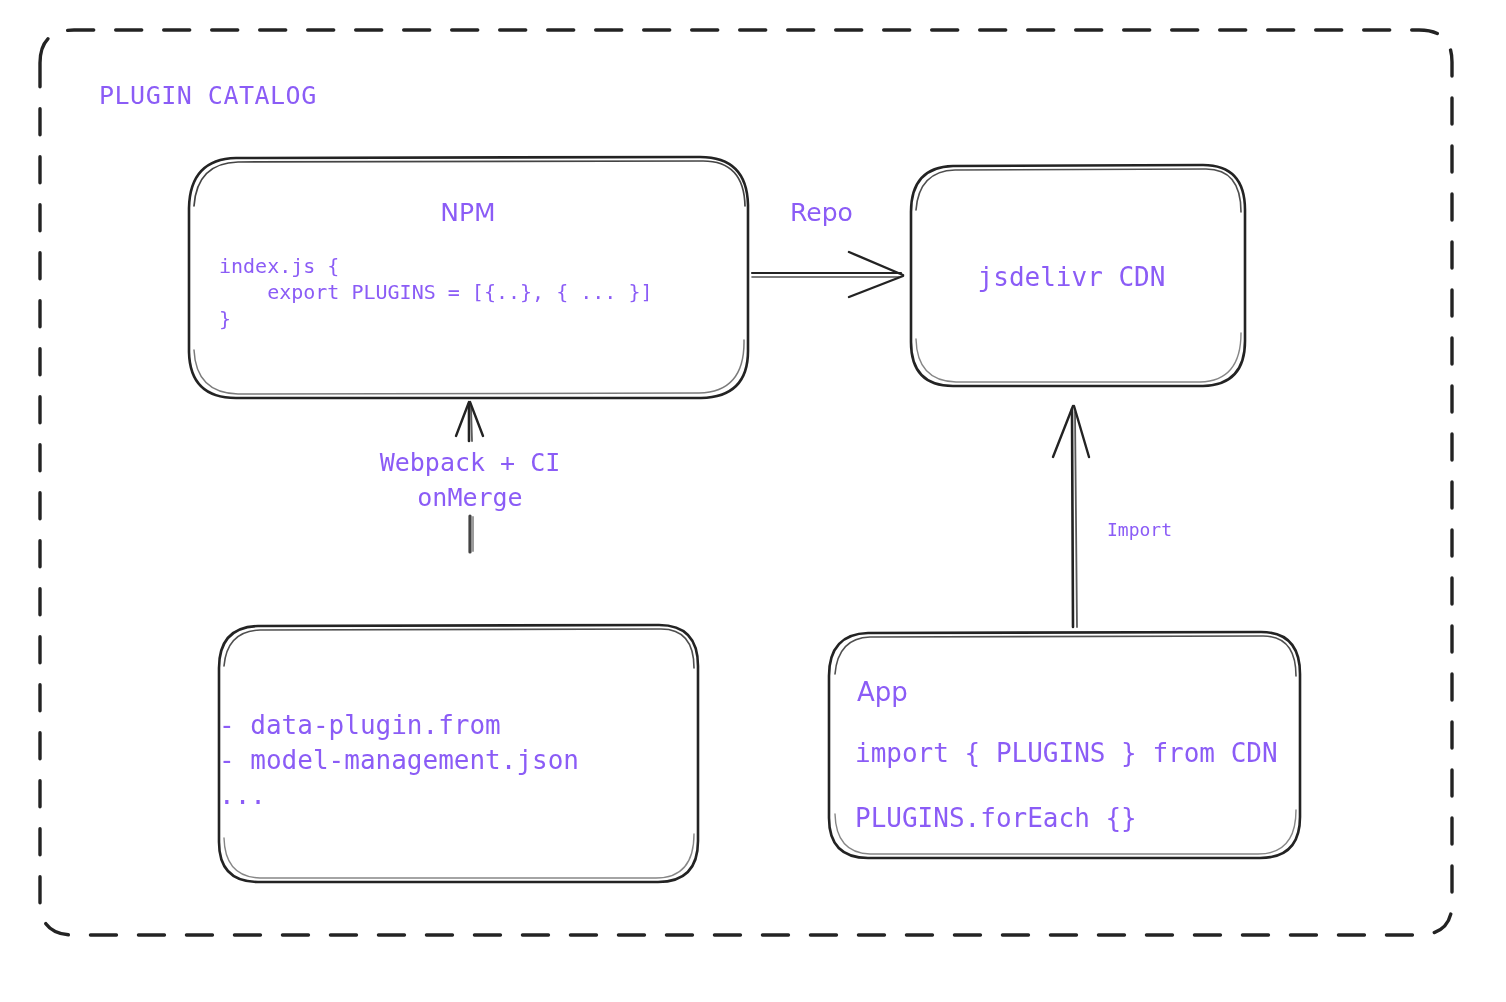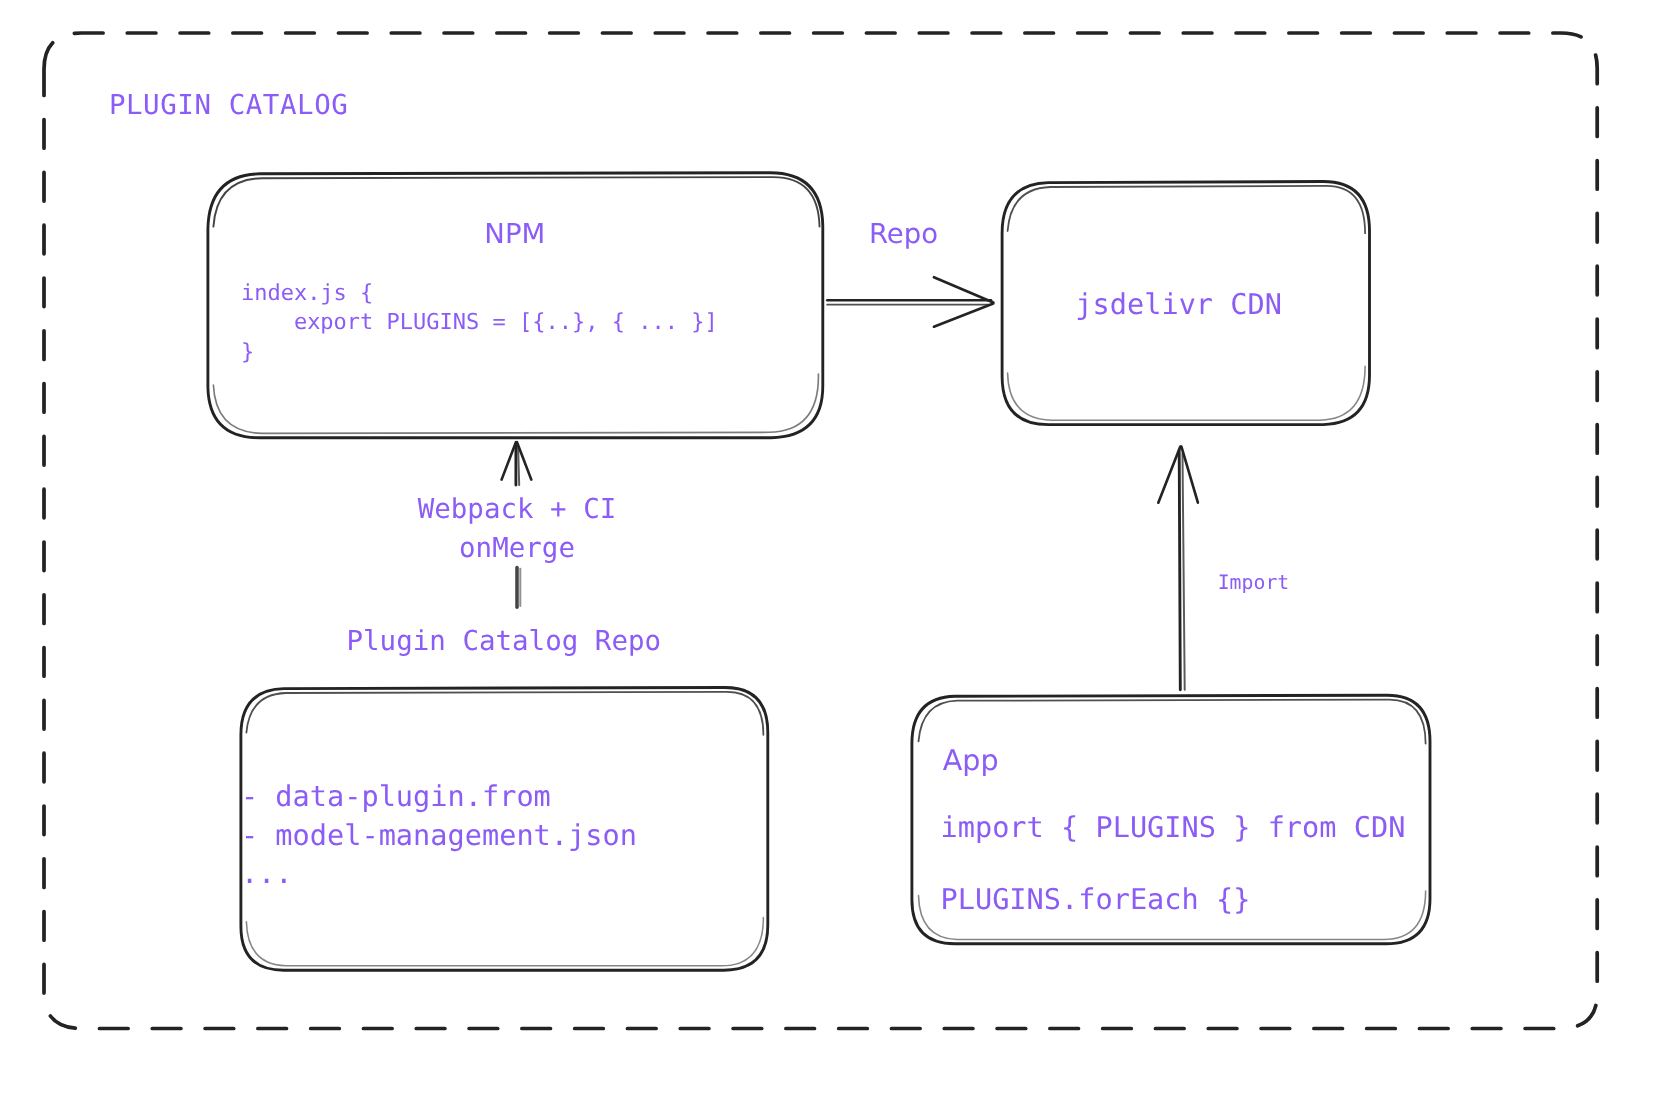--- a/index.html
+++ b/index.html
@@ -108,21 +108,20 @@
 
   <div class="txt mono" id="cdn-title">jsdelivr CDN</div>
 
   <div class="txt sans" id="cache-label">Repo</div>
 
   <div class="txt mono" id="import-label">Import</div>
 
   <div class="txt mono" id="build-label">Webpack + CI
 onMerge</div>
 
-  <div class="txt mono" id="repo-label">Plugin Catalog Repo</div>
 
   <div class="txt mono" id="repo-list">- data-plugin.from
 - model-management.json
 ...</div>
 
   <div class="txt sans" id="app-title">App</div>
 
   <div class="txt mono" id="app-line1">import { PLUGINS } from CDN</div>
 
   <div class="txt mono" id="app-line2">PLUGINS.forEach {}</div>

